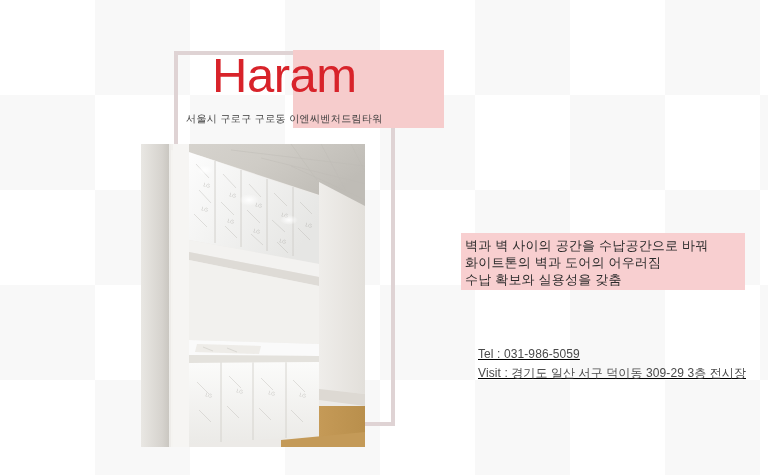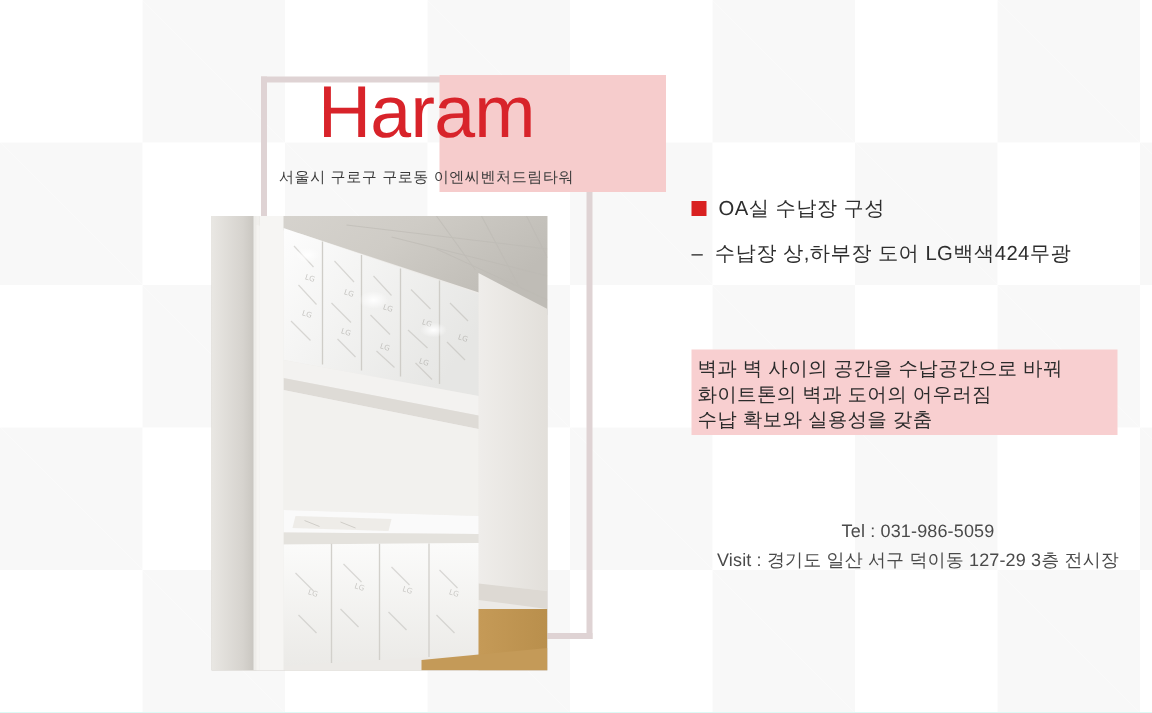--- a/index.html
+++ b/index.html
@@ -11,21 +11,21 @@
     height: 475px;
     overflow: hidden;
     font-family: "Liberation Sans", "DejaVu Sans", sans-serif;
     background: #ffffff;
   }
 
   #page {
     position: relative;
     width: 768px;
     height: 475px;
-    background: #5eead4;
+    background: #fef9c3;
     overflow: hidden;
   }
 
   
   #bg-texture {
     position: absolute;
     inset: 0;
     background-color: #ffffff;
     background-image:
       linear-gradient(45deg, #f8f8f8 25%, transparent 25%, transparent 75%, #f8f8f8 75%),
@@ -140,21 +140,22 @@
     color: #2b2b2b;
     letter-spacing: 0.2px;
     white-space: nowrap;
   }
 
   
   #contact-block {
     position: absolute;
     right: 22px;
     top: 345px;
-    text-align: center;
+    text-align: left;
+    text-decoration: underline;
   }
   .contact-line {
     font-size: 12px;
     line-height: 18.5px;
     color: #4a4a4a;
     letter-spacing: 0.1px;
     white-space: nowrap;
   }
 </style>
 </head>
@@ -307,35 +308,25 @@
       <polygon points="178,262 224,262 224,303 178,303" fill="url(#floorGrad)"></polygon>
       <polygon points="140,296 224,288 224,303 140,303" fill="#c49a58"></polygon>
 
       <rect x="0" y="0" width="30" height="303" fill="url(#pillarGrad)"></rect>
       <rect x="28" y="0" width="4" height="303" fill="#f7f6f4" opacity="0.8"></rect>
 
       <polygon points="32,0 48,0 48,303 32,303" fill="#f6f5f3"></polygon>
     </svg>
   </div>
 
-  <div id="spec-block">
-    <div class="spec-row head">
-      <span id="bullet-square"></span>
-      <span class="spec-text">OA실 수납장 구성</span>
-    </div>
-    <div class="spec-row">
-      <span id="dash-mark">–</span>
-      <span class="spec-text">수납장 상,하부장 도어 LG백색424무광</span>
-    </div>
-  </div>
 
   <div id="desc-block">
     <div class="desc-line">벽과 벽 사이의 공간을 수납공간으로 바꿔</div>
     <div class="desc-line">화이트톤의 벽과 도어의 어우러짐</div>
     <div class="desc-line">수납 확보와 실용성을 갖춤</div>
   </div>
 
   <div id="contact-block">
     <div class="contact-line">Tel : 031-986-5059</div>
-    <div class="contact-line">Visit : 경기도 일산 서구 덕이동 127-29 3층 전시장</div>
+    <div class="contact-line">Visit : 경기도 일산 서구 덕이동 309-29 3층 전시장</div>
   </div>
 
 </div>
 
 </body></html>

